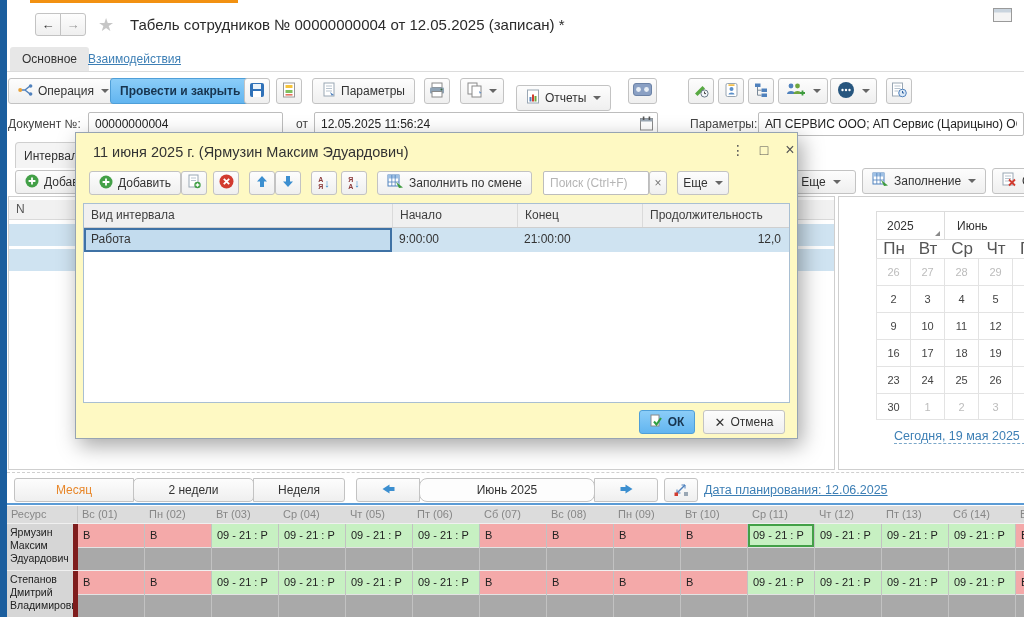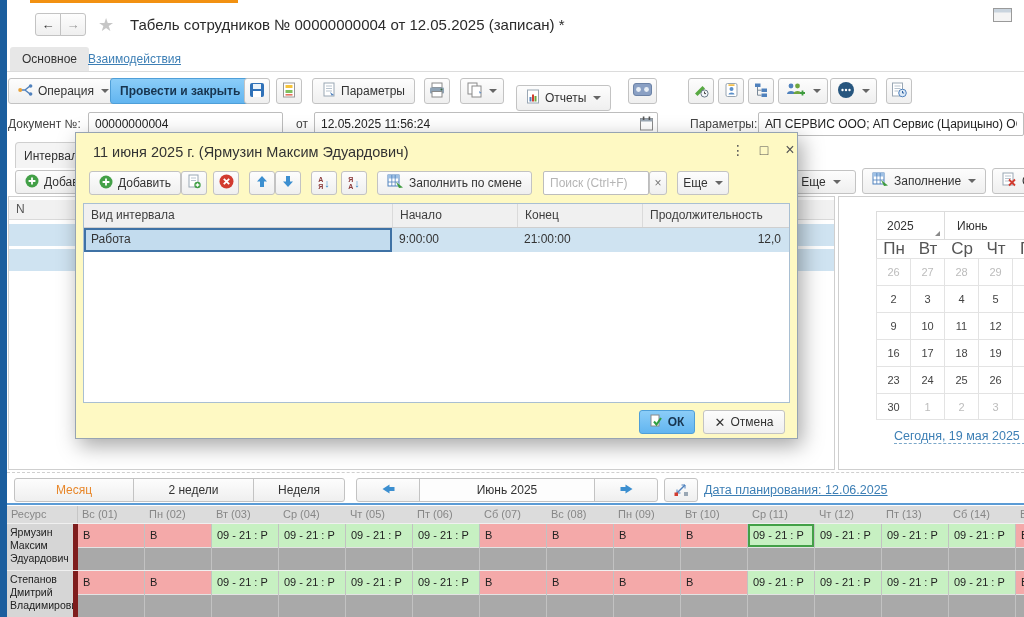--- a/index.html
+++ b/index.html
@@ -79,21 +79,21 @@
   .ytri { position: absolute; right: 4px; bottom: 3px; width: 0; height: 0; border-left: 5px solid transparent; border-bottom: 5px solid #8a8a8a; }
   .cal-wds { display: flex; border: 1px solid #dcdcdc; border-bottom: none; height: 19px; }
   .cal-wd { width: 34px; text-align: center; line-height: 18px; color: #555; font-size: 17px; }
   .cal-r { display: flex; }
   .cal-cell { width: 34px; height: 27px; line-height: 26px; text-align: center; color: #444; font-size: 11px; border: 1px solid #e3e3e3; border-left: none; border-bottom: none; }
   .cal-r:last-child .cal-cell { border-bottom: 1px solid #e3e3e3; }
   .cal-cell.muted { color: #bcbcbc; }
 
   
   .seg { position: absolute; top: 478px; height: 24px; }
-  .seg .btn { border-radius: 0; height: 24px; }
+  .seg .btn { border-radius: 5px; height: 24px; }
   .view-active { color: #e8872a; }
   .split-dash { left: 7px; top: 472px; width: 1017px; border-top: 1px dashed #cfcfcf; }
   .blue-line { left: 7px; top: 503px; width: 1017px; height: 2px; background: #5b9bd5; }
 
   
   .ptable { left: 7px; top: 506px; width: 1017px; height: 111px; overflow: hidden; }
   .phead { display: flex; width: 1090px; height: 17px; background: #dcdcdc; }
   .phead > div { font-size: 11px; color: #878787; line-height: 16px; padding-left: 4px; border-right: 1px solid #c6c6c6; overflow: hidden; white-space: nowrap; flex: none; }
   .plabel-h { width: 71px; }
   .pday { width: 67px; }
@@ -469,21 +469,21 @@
 </div>
 <div class="seg" style="left:253px;">
   <div class="btn" style="width:92px;border-radius:0 3px 3px 0;">Неделя</div>
 </div>
 
 <div class="abs btn" style="left:356px;top:478px;width:64px;height:24px;border-radius:3px 0 0 3px;">
   <span><svg width="15" height="12">
         <path d="M1.5 6 L8.5 1.5 V4 H13.5 V8 H8.5 V10.5 Z" fill="#3c8fd0"></path>
       </svg></span>
 </div>
-<div class="abs btn" style="left:419px;top:478px;width:176px;height:24px;border-radius:0;background:#fdfdfd;">Июнь 2025</div>
+<div class="abs btn" style="left:419px;top:478px;width:176px;height:24px;border-radius:8px;background:#fdfdfd;">Июнь 2025</div>
 <div class="abs btn" style="left:594px;top:478px;width:64px;height:24px;border-radius:0 3px 3px 0;">
   <span><svg width="15" height="12" style="transform:scaleX(-1)">
         <path d="M1.5 6 L8.5 1.5 V4 H13.5 V8 H8.5 V10.5 Z" fill="#3c8fd0"></path>
       </svg></span>
 </div>
 <div class="abs btn icon-only" style="left:664px;top:478px;width:34px;height:24px;">
   <span><svg width="16" height="16">
         <path d="M4 12 L12 4" stroke="#4f81bd" stroke-width="1.4"></path>
         <path d="M8.5 4 h3.5 v3.5 M4 8.5 v3.5 h3.5" stroke="#4f81bd" fill="none"></path>
         <rect x="1.5" y="11.5" width="3.5" height="3.5" fill="#d23b2f"></rect>

